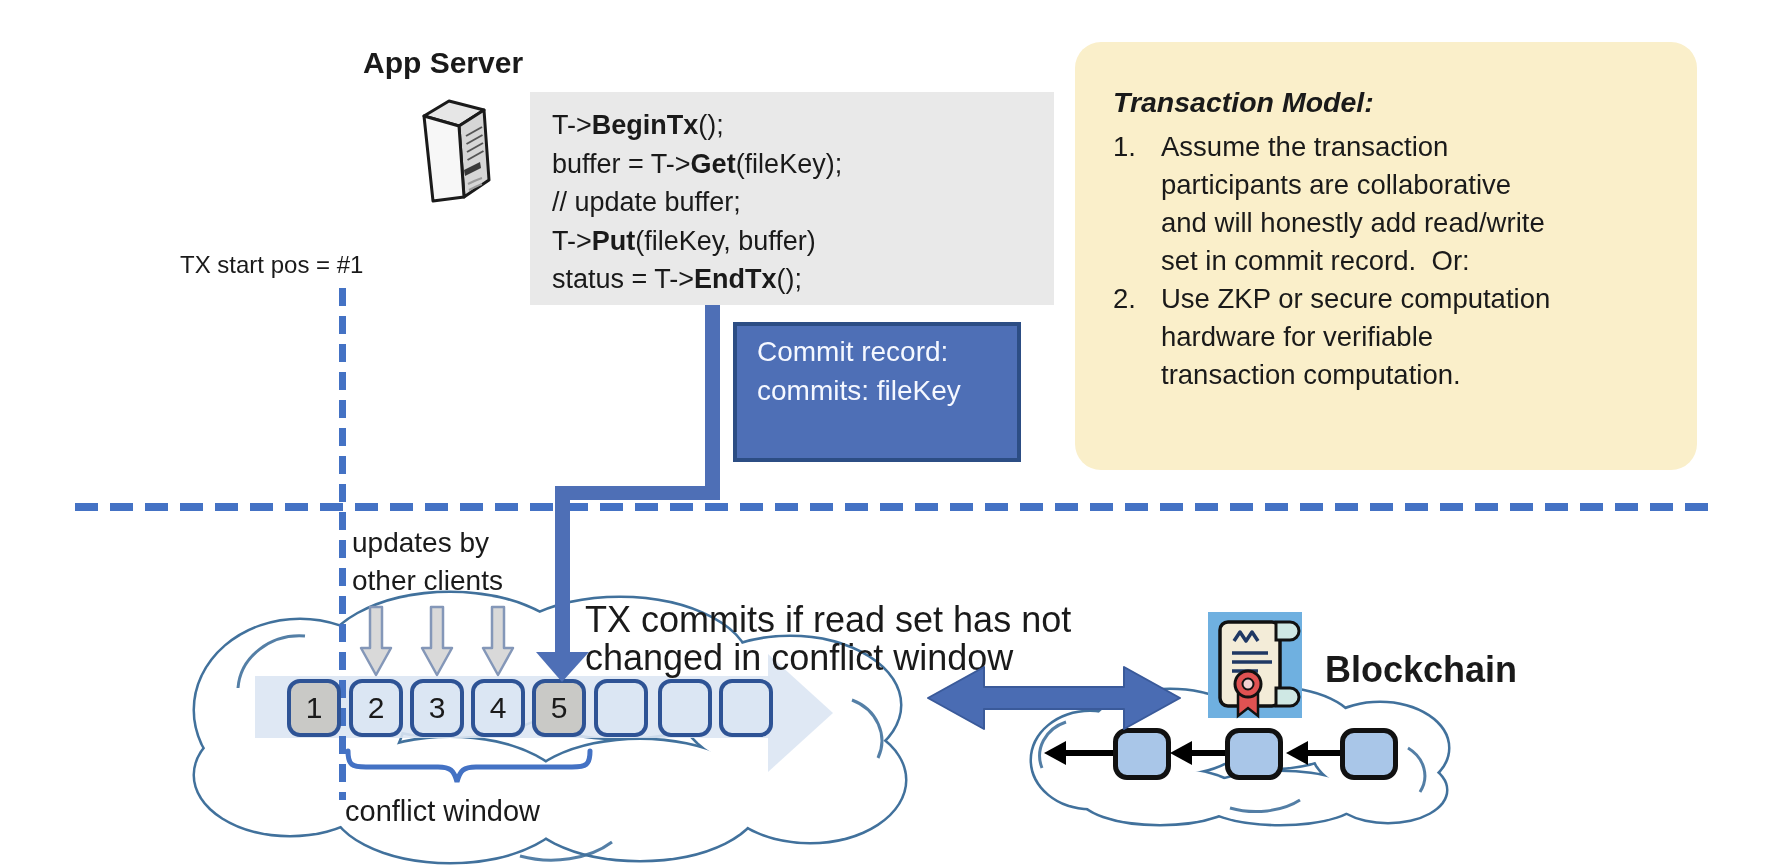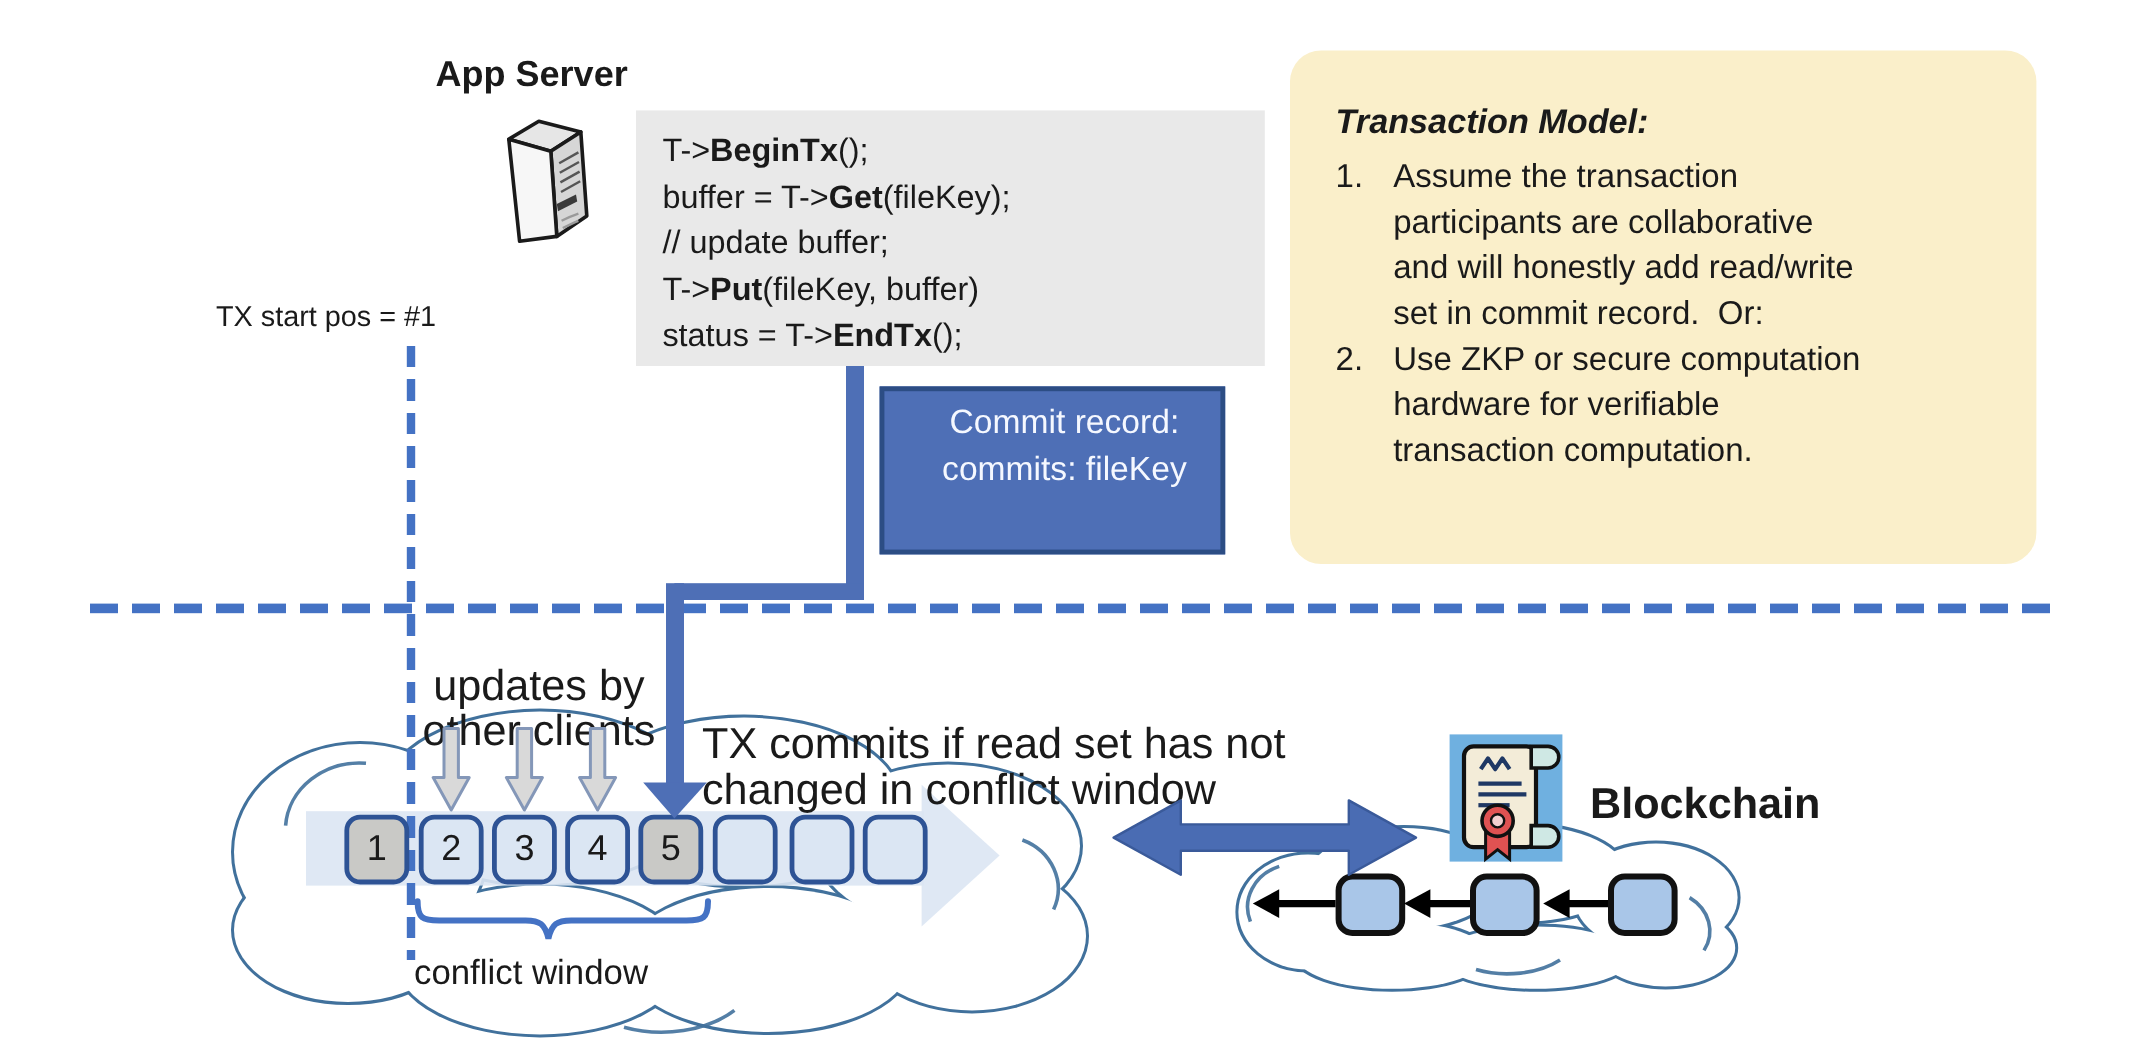--- a/index.html
+++ b/index.html
@@ -18,32 +18,32 @@
   .tx-start{position:absolute;left:180px;top:251px;font-size:24px;}
 
   
   .code-panel{position:absolute;left:498px;top:92px;width:524px;height:213px;background:#e9e9e9;
               box-sizing:border-box;padding:14px 0 0 22px;font-size:27px;line-height:38.5px;margin-left:32px;}
   .code-line span.b{font-weight:bold;}
 
   
   .commit-box{position:absolute;left:733px;top:322px;width:288px;height:140px;box-sizing:border-box;
               background:#4e6fb6;border:4px solid #2c4d84;color:#f5f8ff;
-              padding:6px 0 0 20px;font-size:28px;line-height:39px;text-align:center;}
+              padding:6px 0 0 20px;font-size:28px;line-height:39px;}
 
   
   .callout{position:absolute;left:1075px;top:42px;width:622px;height:428px;box-sizing:border-box;
            background:#faefca;border-radius:26px;padding:44px 30px 0 38px;}
   .callout .title{font-size:28.5px;font-weight:bold;font-style:italic;margin-bottom:9px;}
   .callout .item{display:flex;font-size:27.5px;line-height:38px;}
   .callout .num{width:48px;flex:0 0 48px;}
   .callout .itext{white-space:pre-wrap;}
 
   
-  .updates-by{position:absolute;left:352px;top:552px;font-size:36px;line-height:38px;text-align:center;}
+  .updates-by{position:absolute;left:352px;top:524px;font-size:28px;line-height:38px;}
   .tx-commits{position:absolute;left:585px;top:601px;font-size:36px;line-height:38px;}
   .conflict-window{position:absolute;left:345px;top:795px;font-size:29px;font-weight:normal;}
   .bc-label{position:absolute;left:1325px;top:649px;font-size:36px;font-weight:bold;}
 
   
   .lblock{position:absolute;top:679px;width:54px;height:58px;box-sizing:border-box;
           border:4px solid #2e5395;border-radius:13px;background:#dbe6f3;
           display:flex;align-items:center;justify-content:center;font-size:30px;}
   .lblock.gray{background:#c9c9c6;}
 

